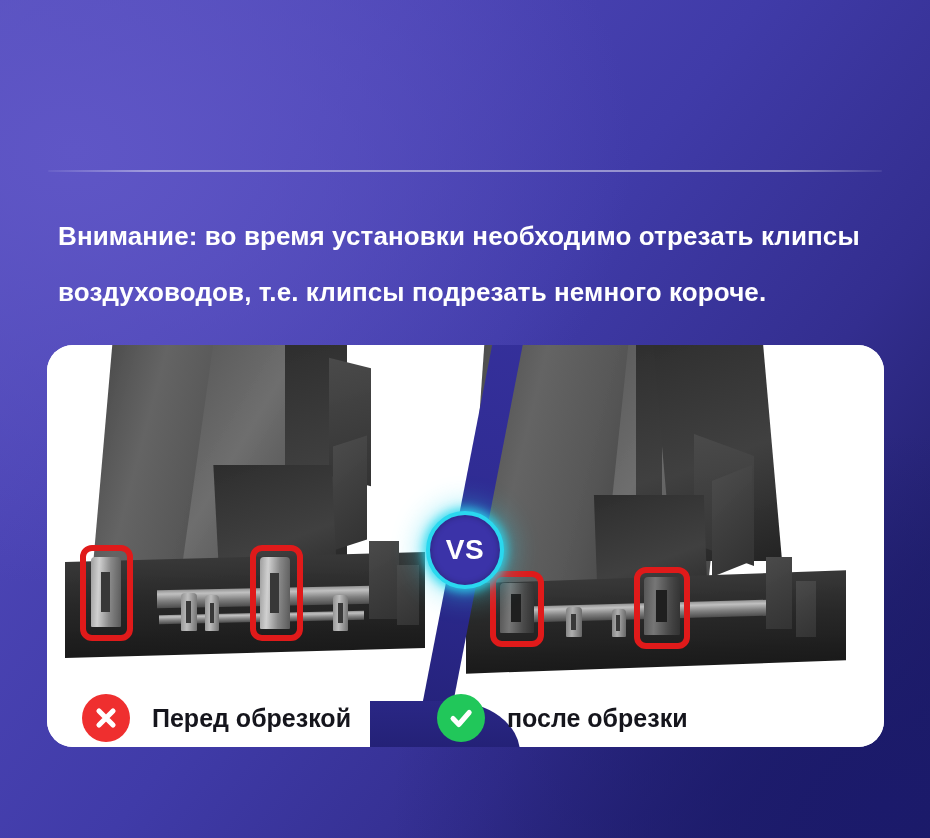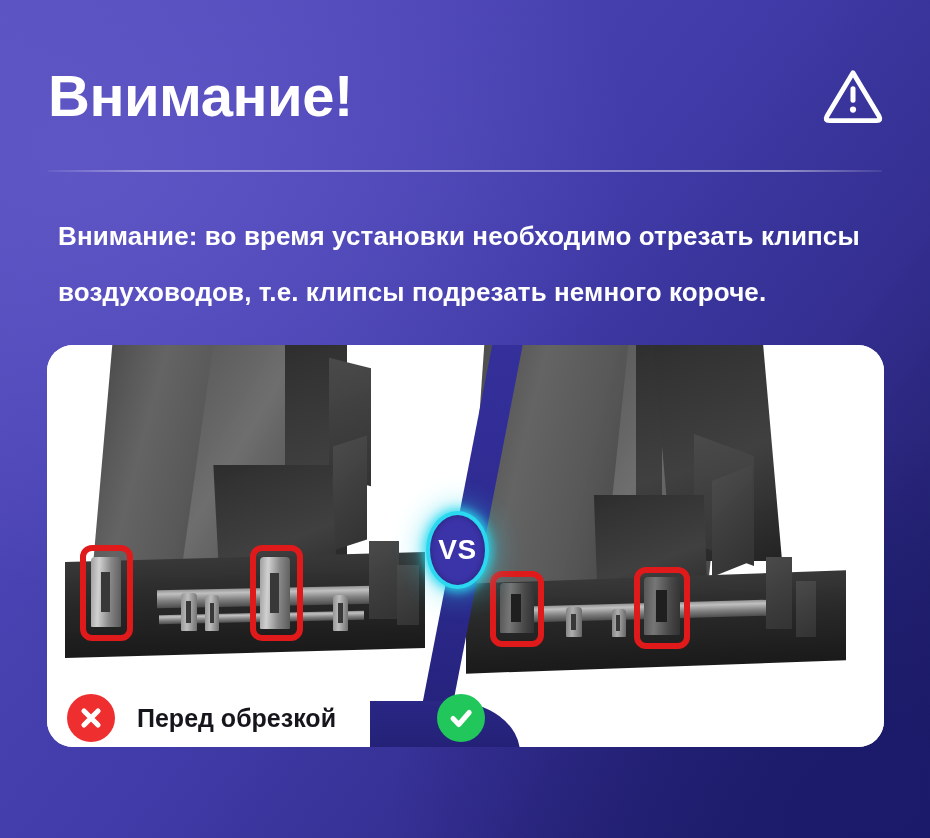--- a/index.html
+++ b/index.html
@@ -182,21 +182,21 @@
     background: linear-gradient(180deg, #2a2785 0%, #1f1d6d 100%);
     border-top-right-radius: 70px 52px;
     z-index: 6;
   }
 
   
   .vs-badge {
     position: absolute;
     left: 465px;
     top: 550px;
-    width: 63px;
+    width: 78px;
     height: 78px;
     margin-left: -39px;
     margin-top: -39px;
     border-radius: 50%;
     background: #3b33a8;
     border: 4px solid #2ad8ef;
     box-shadow:
       0 0 10px 3px rgba(42,216,239,0.85),
       0 0 26px 8px rgba(42,216,239,0.40),
       inset 0 0 6px rgba(0,0,0,0.30);
@@ -222,21 +222,21 @@
     height: 60px;
     z-index: 30;
   }
   .caption {
     position: absolute;
     top: 0;
     height: 60px;
     display: flex;
     align-items: center;
   }
-  .caption.left  { left: 0px; padding-left: 20px; }
+  .caption.left  { left: 15px; padding-left: 20px; }
   .caption.right { left: 390px; }
 
   .status-badge {
     width: 48px;
     height: 48px;
     border-radius: 50%;
     flex: none;
     display: flex;
     align-items: center;
     justify-content: center;
@@ -251,29 +251,20 @@
     font-weight: bold;
     color: #15151c;
     white-space: nowrap;
   }
 </style>
 </head>
 <body>
 
 <div class="banner">
 
-  <div class="header">
-    <div class="page-title">Внимание!</div>
-
-    <svg class="warn-icon" viewBox="0 0 64 60">
-      <path d="M32 6 L59 51 Q61.5 55.5 56.5 55.5 L7.5 55.5 Q2.5 55.5 5 51 Z" fill="none" stroke="#ffffff" stroke-width="5" stroke-linejoin="round"></path>
-      <rect x="29.4" y="20" width="5.2" height="17" rx="2.6" fill="#ffffff"></rect>
-      <circle cx="32" cy="44" r="3.2" fill="#ffffff"></circle>
-    </svg>
-  </div>
 
   <div class="divider"></div>
 
   <div class="body-copy">Внимание: во время установки необходимо отрезать клипсы воздуховодов, т.е. клипсы подрезать немного короче.</div>
 
   <div class="compare-card">
 
     <div class="photo-pane left">
       <div class="photo">
         <div class="duct-main" style="left:55px;  top:-10px; width:160px; height:255px; transform:skewX(-5deg);"></div>
@@ -341,17 +332,18 @@
       </div>
       <span class="caption-text">Перед обрезкой</span>
     </div>
 
     <div class="caption right">
       <div class="status-badge good">
         <svg viewBox="0 0 30 30">
           <path d="M7 15.5 L12.8 21.5 L23.2 9.5" fill="none" stroke="#ffffff" stroke-width="5" stroke-linecap="round" stroke-linejoin="round"></path>
         </svg>
       </div>
+      <span class="caption-text">после обрезки</span>
     </div>
 
   </div>
 
 </div>
 
 </body></html>

